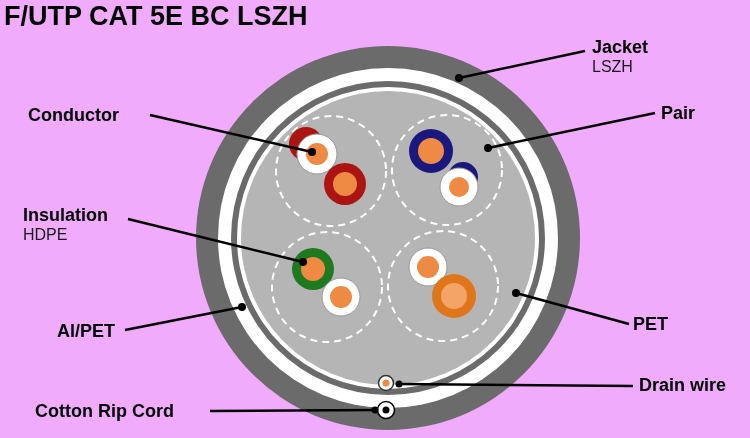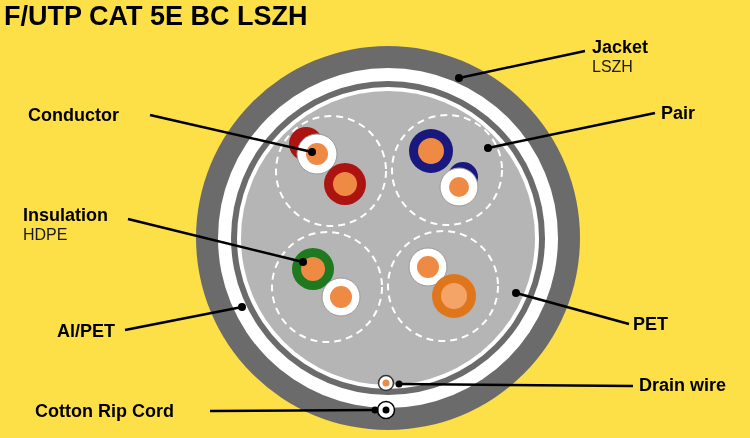--- a/index.html
+++ b/index.html
@@ -1,16 +1,16 @@
 <!DOCTYPE html>
 <html><head>
 <meta charset="utf-8">
 <style>
   html,body{margin:0;padding:0;background:#fff;}
-  .canvas{position:relative;width:750px;height:438px;background:#fde047;font-family:"Liberation Sans",sans-serif;overflow:hidden;}
+  .canvas{position:relative;width:750px;height:438px;background:#f0abfc;font-family:"Liberation Sans",sans-serif;overflow:hidden;}
   svg text{font-family:"Liberation Sans",sans-serif;fill:#000;}
   .t-title{font-size:27px;font-weight:bold;}
   .t-label{font-size:18px;font-weight:bold;}
   .t-sub{font-size:16px;font-weight:normal;fill:#1a1a1a;}
   .dash{fill:none;stroke:#ffffff;stroke-width:2;stroke-dasharray:7 5;}
   .leader{stroke:#000;stroke-width:2.5;fill:none;}
   .dot{fill:#000;}
 </style>
 </head>
 <body>

